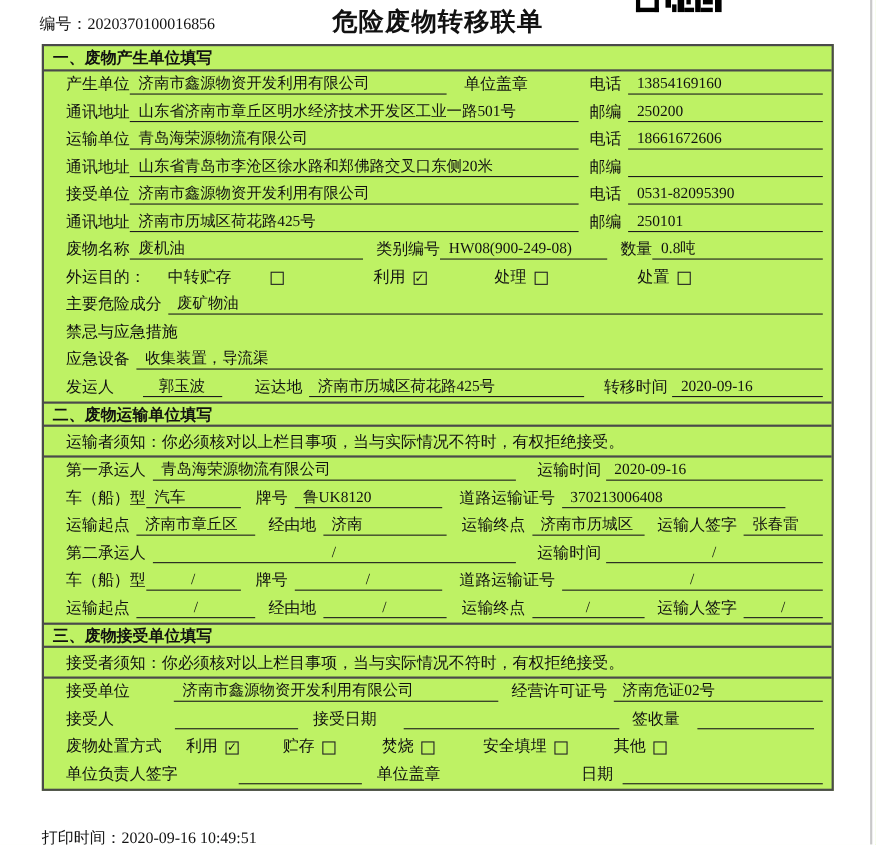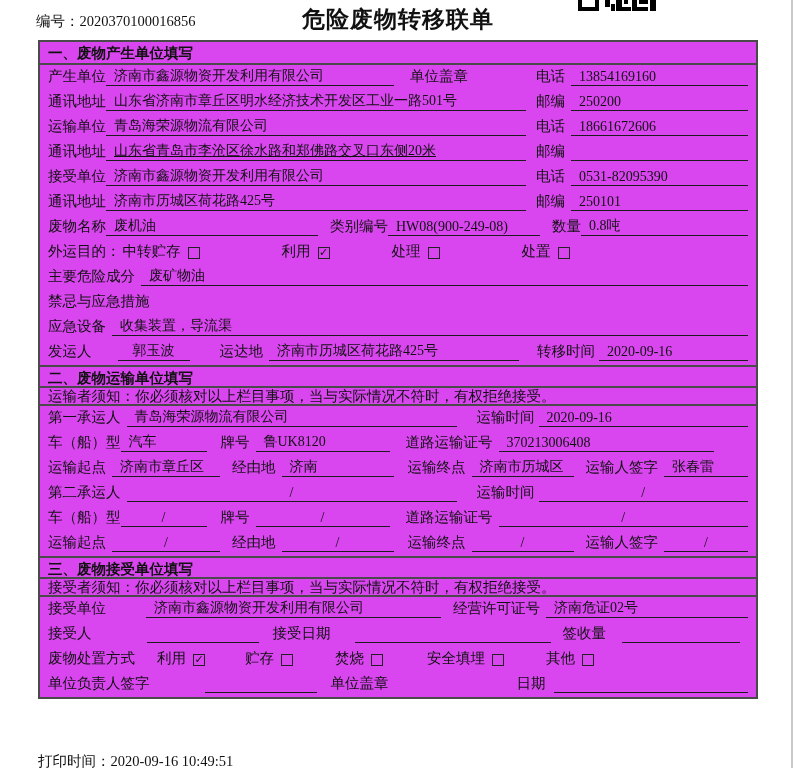--- a/index.html
+++ b/index.html
@@ -9,25 +9,25 @@
     font-family:"Liberation Serif","DejaVu Serif",serif; color:#111;
     overflow:hidden;
   }
   .page-edge-right { position:absolute; top:0; bottom:0; right:3px; width:2px; background:#c9c9c9; }
   
   .hdr { position:relative; height:40px; }
   .doc-number { position:absolute; left:36px; top:12px; font-size:14.5px; white-space:nowrap; }
   .doc-title { position:absolute; left:0; right:0; top:4px; text-align:center; font-size:23px; font-weight:bold; letter-spacing:1px; }
   .qr-frag { position:absolute; left:578px; top:0; width:80px; height:12px; }
   
-  .tbl { position:absolute; left:38px; top:40px; width:720px; border:2px solid #4a4a4a; background:#d946ef; }
+  .tbl { position:absolute; left:38px; top:40px; width:720px; border:2px solid #4a4a4a; background:#bef264; }
   .sec-title { height:23px; line-height:22px; padding-left:8px; font-weight:bold; font-size:14.5px; border-bottom:2px solid #4a4a4a; }
   .sec-title.mid { border-top:2px solid #4a4a4a; }
-  .notice { height:18px; display:flex; align-items:center; padding-left:8px; font-size:14.5px; border-bottom:2px solid #4a4a4a; }
-  .row { display:flex; align-items:flex-end; height:25px; padding:0 8px 4px 8px; font-size:14px; }
+  .notice { height:28px; display:flex; align-items:center; padding-left:20px; font-size:14.5px; border-bottom:2px solid #4a4a4a; }
+  .row { display:flex; align-items:flex-end; height:25px; padding:0 8px 4px 20px; font-size:14px; }
   .lbl { white-space:nowrap; font-size:14.5px; flex-shrink:0; }
   .ul { border-bottom:1px solid #1c1c1c; padding:0 2px 0 8px; white-space:nowrap; overflow:hidden; }
   .ul.ctr { text-align:center; padding:0 2px;margin-top:11px; }
   .fill { flex:1; }
   .rg { display:flex; align-items:flex-end; width:212px; flex-shrink:0; }
   .rg .lbl { margin-right:6px; }
   .rg .ul { flex:1; }
   .opt { display:flex; align-items:center; white-space:nowrap; font-size:14.5px; }
   .cbx { display:inline-block; width:12px; height:12px; border:1.5px solid #222; margin-left:7px;
          font-size:11px; line-height:10px; text-align:center; position:relative; top:1px; font-family:"DejaVu Sans",sans-serif; }
@@ -90,21 +90,21 @@
       <span class="lbl">运输单位</span>
       <span class="ul fill" style="margin-right:10px;">青岛海荣源物流有限公司</span>
       <span class="rg">
         <span class="lbl">电话</span>
         <span class="ul">18661672606</span>
       </span>
     </div>
 
     <div class="row">
       <span class="lbl">通讯地址</span>
-      <span class="ul fill" style="margin-right:10px;text-decoration:underline;">山东省青岛市李沧区徐水路和郑佛路交叉口东侧20米</span>
+      <span class="ul fill" style="margin-right:10px;">山东省青岛市李沧区徐水路和郑佛路交叉口东侧20米</span>
       <span class="rg">
         <span class="lbl">邮编</span>
         <span class="ul"></span>
       </span>
     </div>
 
     <div class="row">
       <span class="lbl">接受单位</span>
       <span class="ul fill" style="margin-right:10px;">济南市鑫源物资开发利用有限公司</span>
       <span class="rg">
@@ -127,21 +127,21 @@
       <span class="ul" style="width:212px;">废机油</span>
       <span class="lbl" style="margin-left:12px;">类别编号</span>
       <span class="ul" style="width:152px;">HW08(900-249-08)</span>
       <span class="lbl" style="margin-left:12px;">数量</span>
       <span class="ul fill">0.8吨</span>
     </div>
 
 
     <div class="row">
       <span class="lbl">外运目的：</span>
-      <span class="opt" style="margin-left:2px;">
+      <span class="opt" style="margin-left:20px;gap:28px;">
         <span>中转贮存</span>
         <span class="cbx"></span>
       </span>
       <span class="opt" style="margin-left:82px;">
         <span>利用</span>
         <span class="cbx">✓</span>
       </span>
       <span class="opt" style="margin-left:62px;">
         <span>处理</span>
         <span class="cbx"></span>

